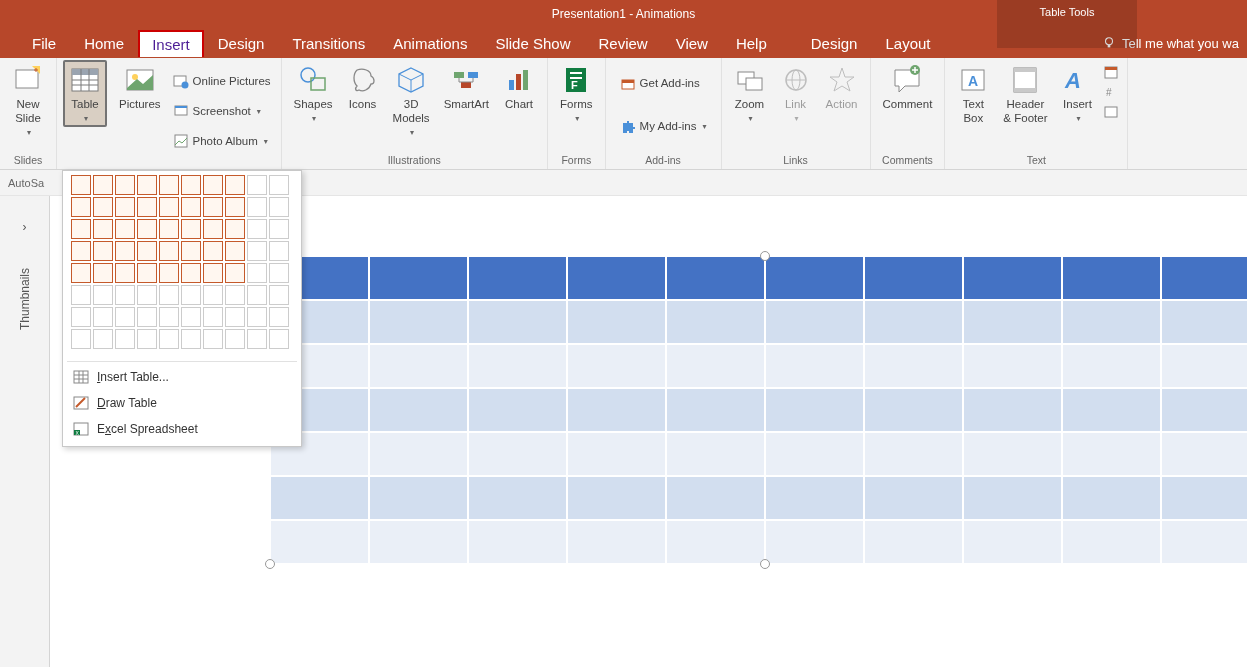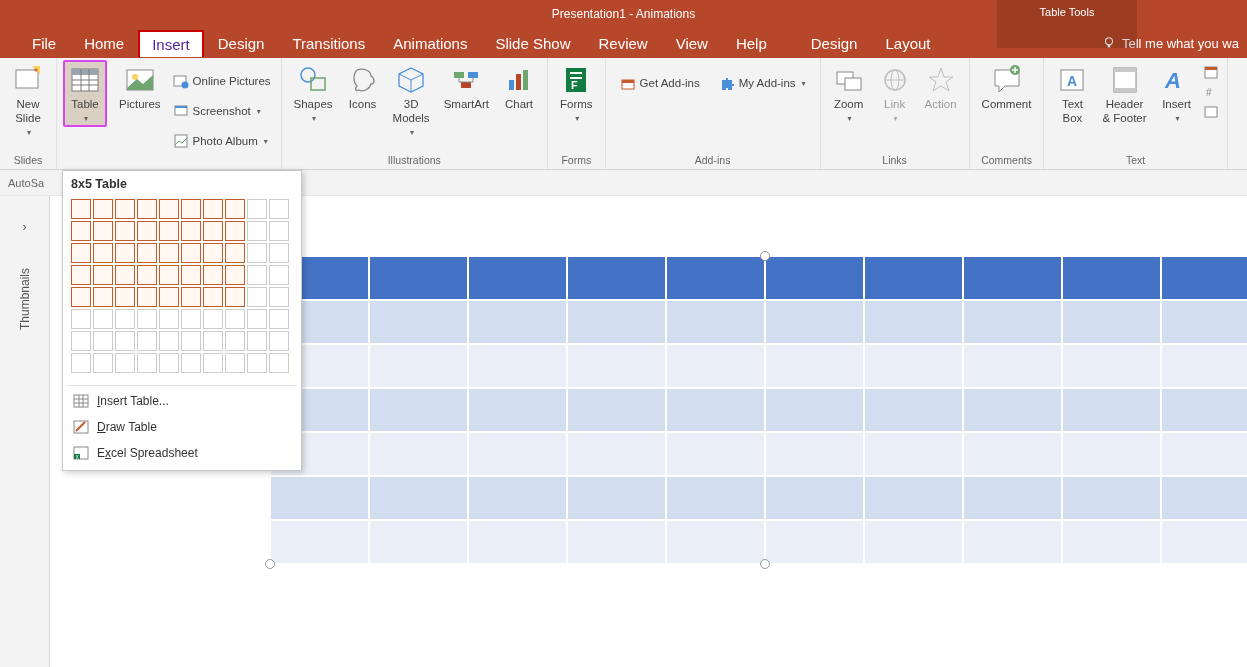--- a/index.html
+++ b/index.html
@@ -18,21 +18,21 @@
 .bulb-icon { width: 14px; height: 14px; }
 
 
 .ribbon { background: #f3f3f3; height: 112px; display: flex; border-bottom: 1px solid #d4d4d4; position: relative; }
 .ribbon-group { display: flex; flex-direction: column; align-items: center; border-right: 1px solid #e1e1e1; padding: 2px 6px 0 6px; height: 100%; }
 .ribbon-group-content { display: flex; align-items: flex-start; flex: 1; gap: 2px; }
 .ribbon-group-label { font-size: 10.5px; color: #666; padding-bottom: 3px; }
 .ribbon-btn { display: flex; flex-direction: column; align-items: center; justify-content: flex-start; padding: 4px 6px; cursor: pointer; font-size: 11.5px; color: #444; gap: 2px; min-width: 44px; }
 .ribbon-btn .ico { width: 32px; height: 32px; display: flex; align-items: center; justify-content: center; }
 .ribbon-btn .lbl { text-align: center; line-height: 1.2; white-space: pre; }
-.ribbon-btn.highlighted { background: #d9cfc3; border: 2px solid #d946ef; border-radius: 2px; padding: 2px 4px; }
+.ribbon-btn.highlighted { background: #d9cfc3; border: 2px solid #737373; border-radius: 2px; padding: 2px 4px; }
 .ribbon-small-list { display: flex; flex-direction: column; gap: 4px; padding-top: 4px; }
 .ribbon-small { display: flex; align-items: center; gap: 4px; font-size: 11.5px; color: #444; cursor: pointer; padding: 1px 4px; margin-top: 8px; }
 .ribbon-small .ico-s { width: 16px; height: 16px; }
 .dd-arrow { font-size: 8px; color: #666; margin-left: 2px; }
 .side-stack { display:flex; flex-direction:column; gap:4px; padding:4px 2px; }
 .side-stack .ico-s { width:16px; height:16px; cursor:pointer; }
 
 
 .autosave-row { height: 26px; background: #f3f3f3; display: flex; align-items: center; padding-left: 8px; font-size: 11px; color: #666; border-bottom: 1px solid #e5e5e5; }
 
@@ -247,21 +247,21 @@
           </div>
         <div class="lbl">Forms</div>
         <span class="dd-arrow">▾</span>
       </div>
     </div>
     <div class="ribbon-group-label">Forms</div>
   </div>
 
   <div class="ribbon-group">
     <div class="ribbon-group-content">
-      <div style="display:flex;flex-direction:row;gap:11px;padding:6px 4px">
+      <div style="display:flex;flex-direction:column;gap:17px;padding:6px 4px">
         <div class="ribbon-small">
           <svg class="ico-s" viewBox="0 0 16 16">
               <rect x="2" y="5" width="12" height="9" fill="#fff" stroke="#c55a2b"></rect>
               <rect x="2" y="5" width="12" height="3" fill="#c55a2b"></rect>
             </svg>
           <span>Get Add-ins</span>
         </div>
         <div class="ribbon-small">
           <svg class="ico-s" viewBox="0 0 16 16">
               <path d="M3 5h4v-2h2v2h4v4h2v2h-2v4h-4v-2h-2v2h-4z" fill="#4a90d9"></path>
@@ -473,21 +473,20 @@
         <div class="sel-handle" style="left: -5px; top: -5px;"></div>
         <div class="sel-handle" style="left: calc(50% - 5px); top: -5px;"></div>
         <div class="sel-handle" style="left: -5px; top: calc(50% - 5px);"></div>
         <div class="sel-handle" style="left: -5px; top: calc(100% - 5px);"></div>
         <div class="sel-handle" style="left: calc(50% - 5px); top: calc(100% - 5px);"></div>
       </div>
   </div>
 </div>
 
 <div class="table-dropdown">
-  <div class="table-dropdown-hdr">8x5 Table</div>
   <div class="cell-grid" id="cell-grid">
       <div class="cell-grid-row">
         <div class="cell-grid-cell sel"></div>
         <div class="cell-grid-cell sel"></div>
         <div class="cell-grid-cell sel"></div>
         <div class="cell-grid-cell sel"></div>
         <div class="cell-grid-cell sel"></div>
         <div class="cell-grid-cell sel"></div>
         <div class="cell-grid-cell sel"></div>
         <div class="cell-grid-cell sel"></div>

